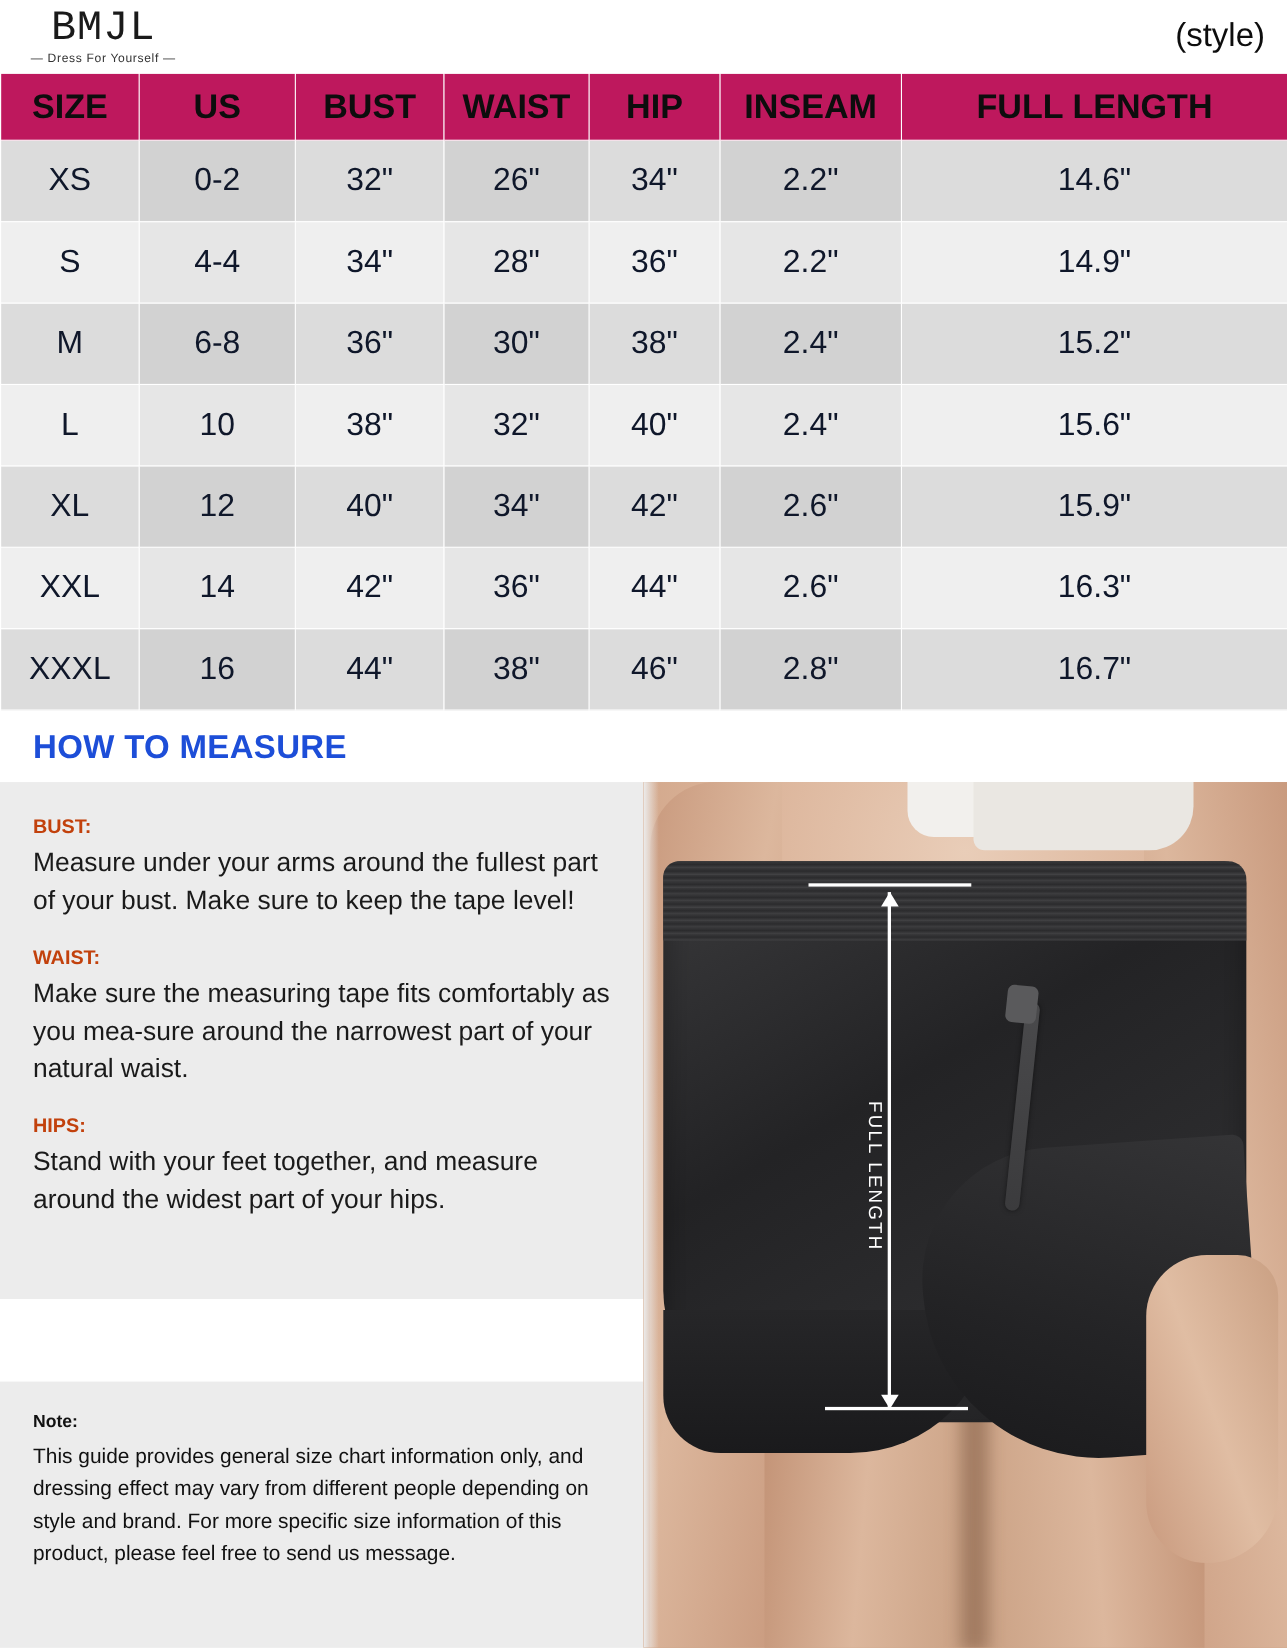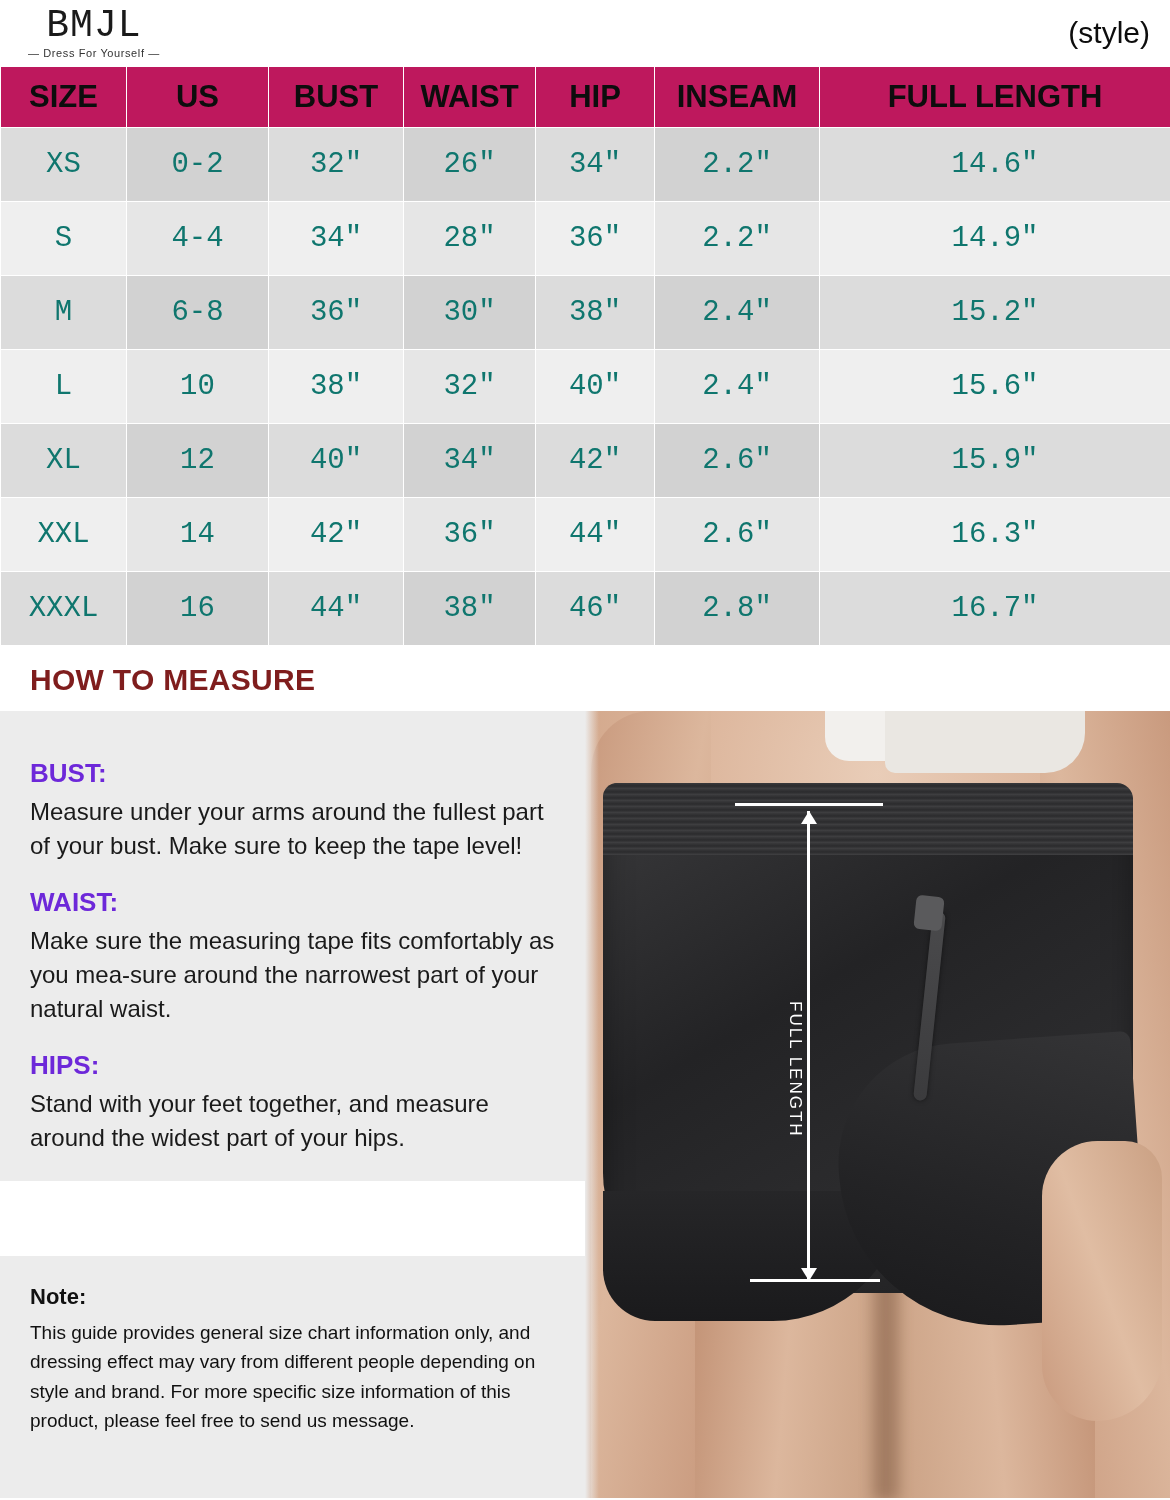--- a/index.html
+++ b/index.html
@@ -84,35 +84,34 @@
   table.size-table thead th {
     height: 58px;
     font-size: 31px;
     font-weight: bold;
     background: #be185d;
     color: #0d0d0d;
   }
   table.size-table tbody td {
     height: 71px;
     font-size: 29px;
-    color: #0f766e;
-    font-family: Liberation Mono, monospace;
+    color: #0f172a;
   }
   
   tbody tr.odd td { background: #dcdcdc; }
   tbody tr.even td { background: #efefef; }
   tbody tr.odd td.alt { background: #d2d2d2; }
   tbody tr.even td.alt { background: #e6e6e6; }
 
   
   .how-title {
     font-size: 30px;
     font-weight: bold;
     padding: 17px 0 14px 30px;
-    color: #7f1d1d;
+    color: #1d4ed8;
     letter-spacing: 0.3px;
   }
 
   .measure-wrap {
     position: relative;
     width: 1170px;
     height: 787px;
   }
   .measure-left {
     position: absolute;
@@ -143,35 +142,35 @@
   }
   .panel-gap {
     position: absolute;
     left: 0;
     top: 470px;
     width: 585px;
     height: 75px;
     background: #ffffff;
   }
   .m-head {
-    font-size: 26px;
+    font-size: 18px;
     font-weight: bold;
-    color: #6d28d9;
-    margin: 17px 0 6px 0;
+    color: #c2410c;
+    margin: 0 0 6px 0;
   }
   .m-body {
     font-size: 24px;
     line-height: 1.42;
     color: #1a1a1a;
     margin: 0 0 24px 0;
   }
   .m-body.last { margin-bottom: 0; }
 
   .note-head {
-    font-size: 22px;
+    font-size: 16px;
     font-weight: bold;
     margin: 0 0 8px 0;
   }
   .note-body {
     font-size: 19px;
     line-height: 1.55;
     margin: 0;
   }
 
   

